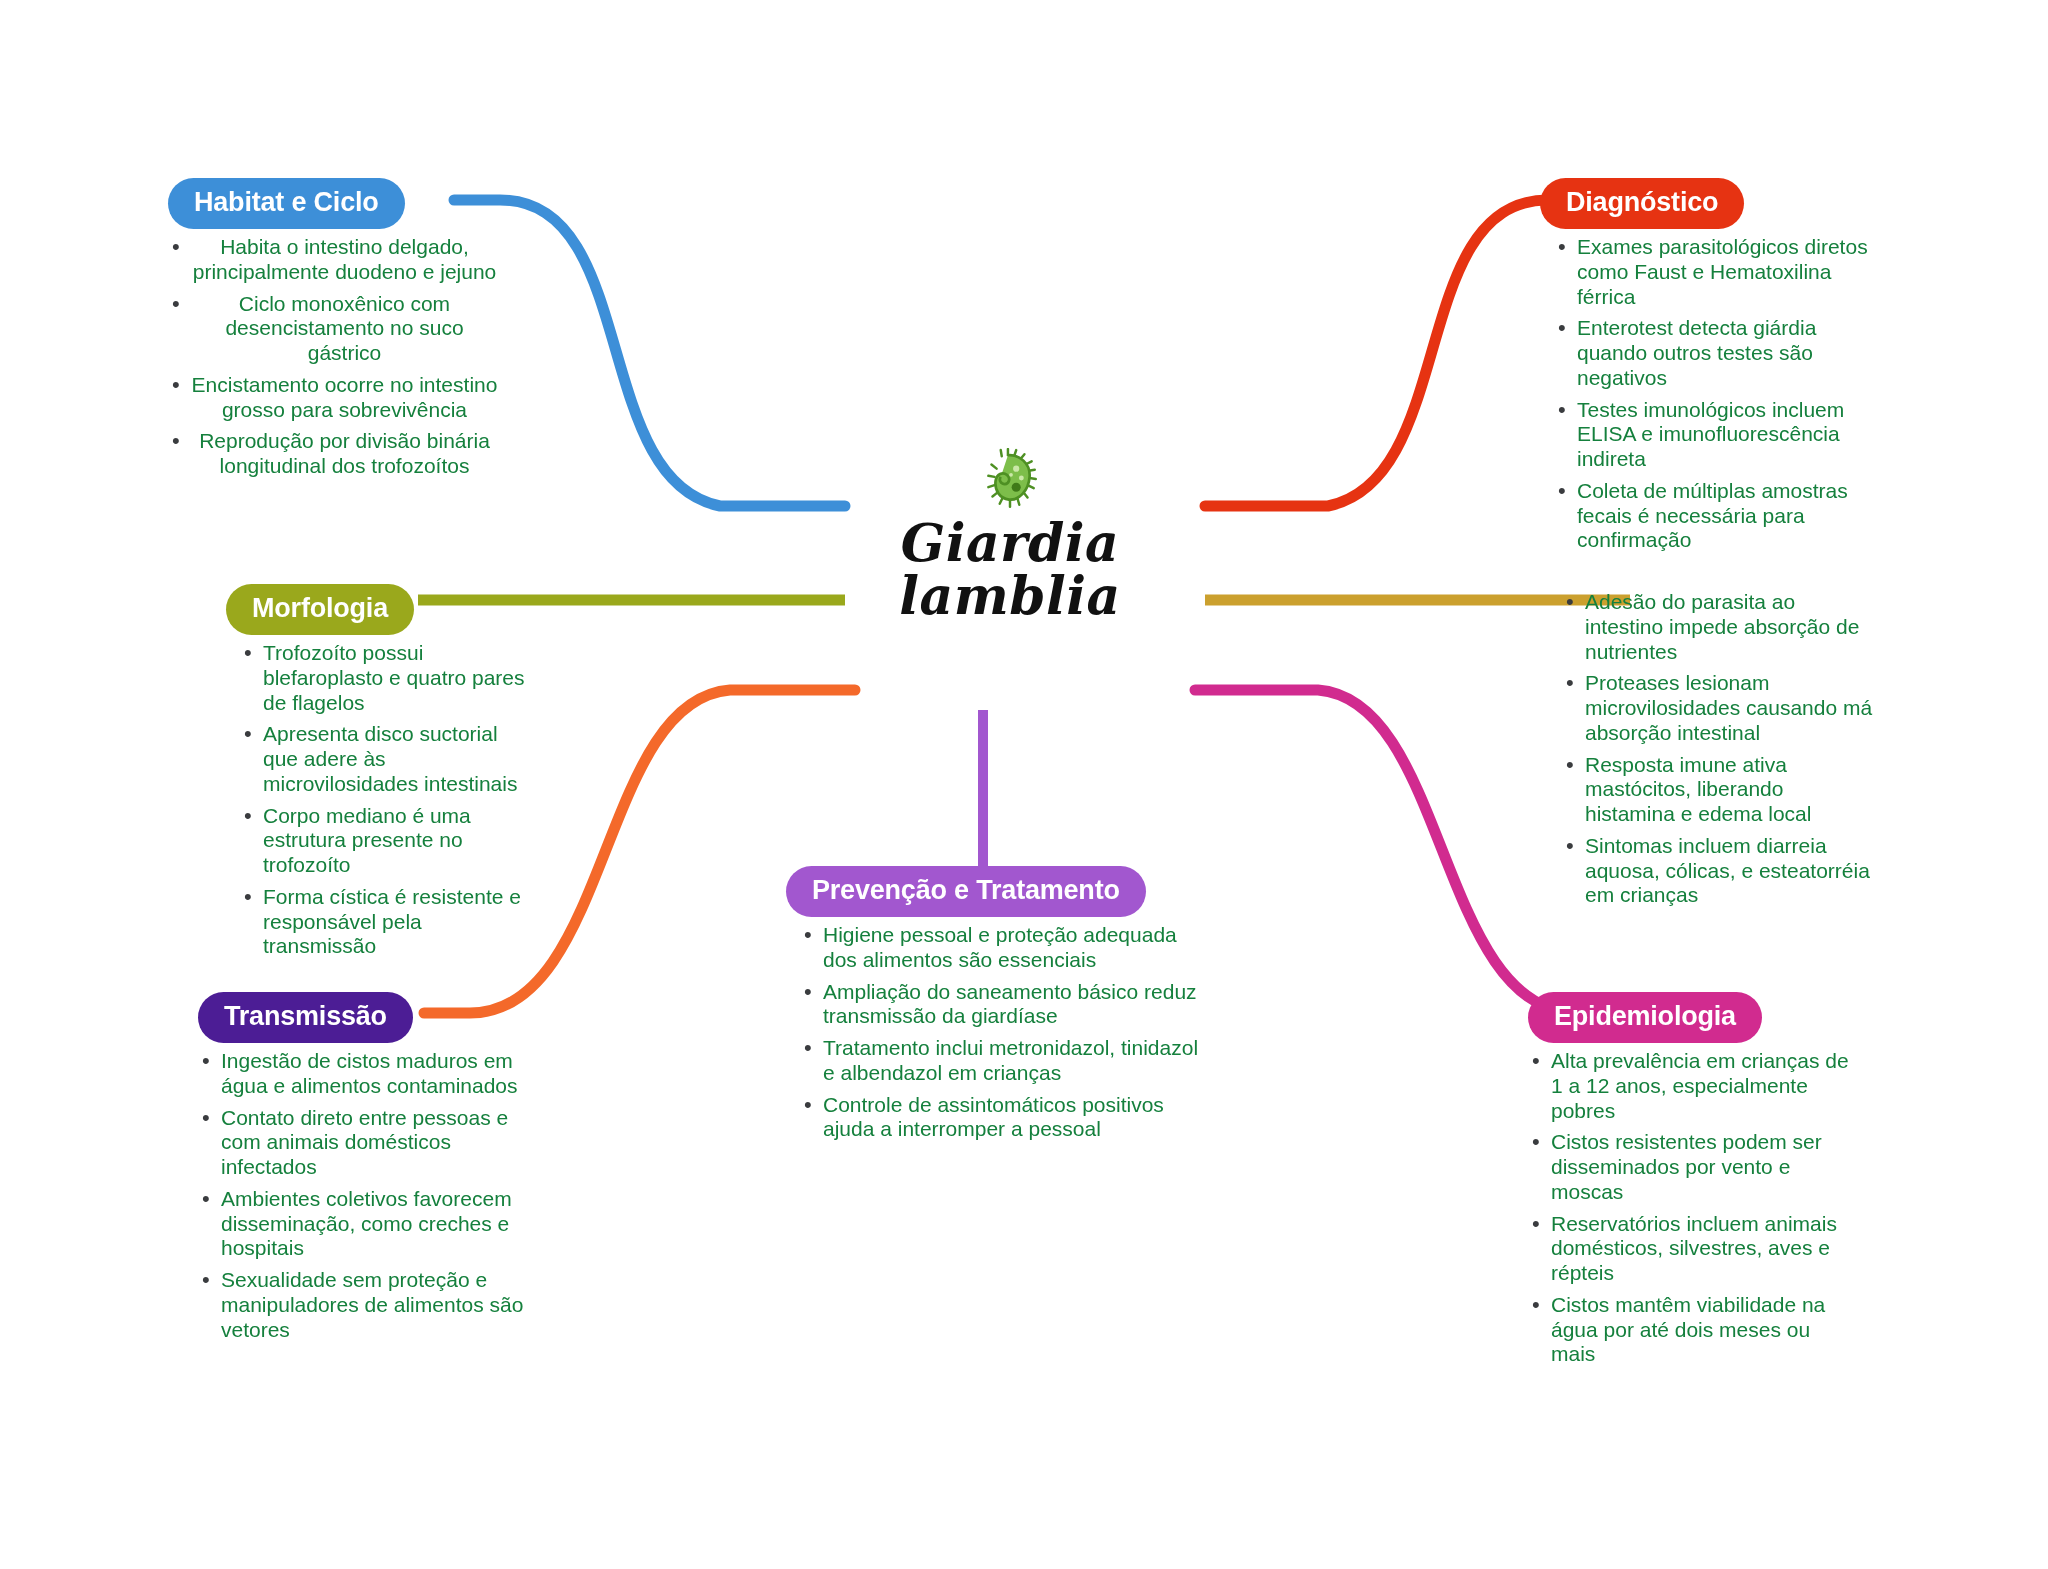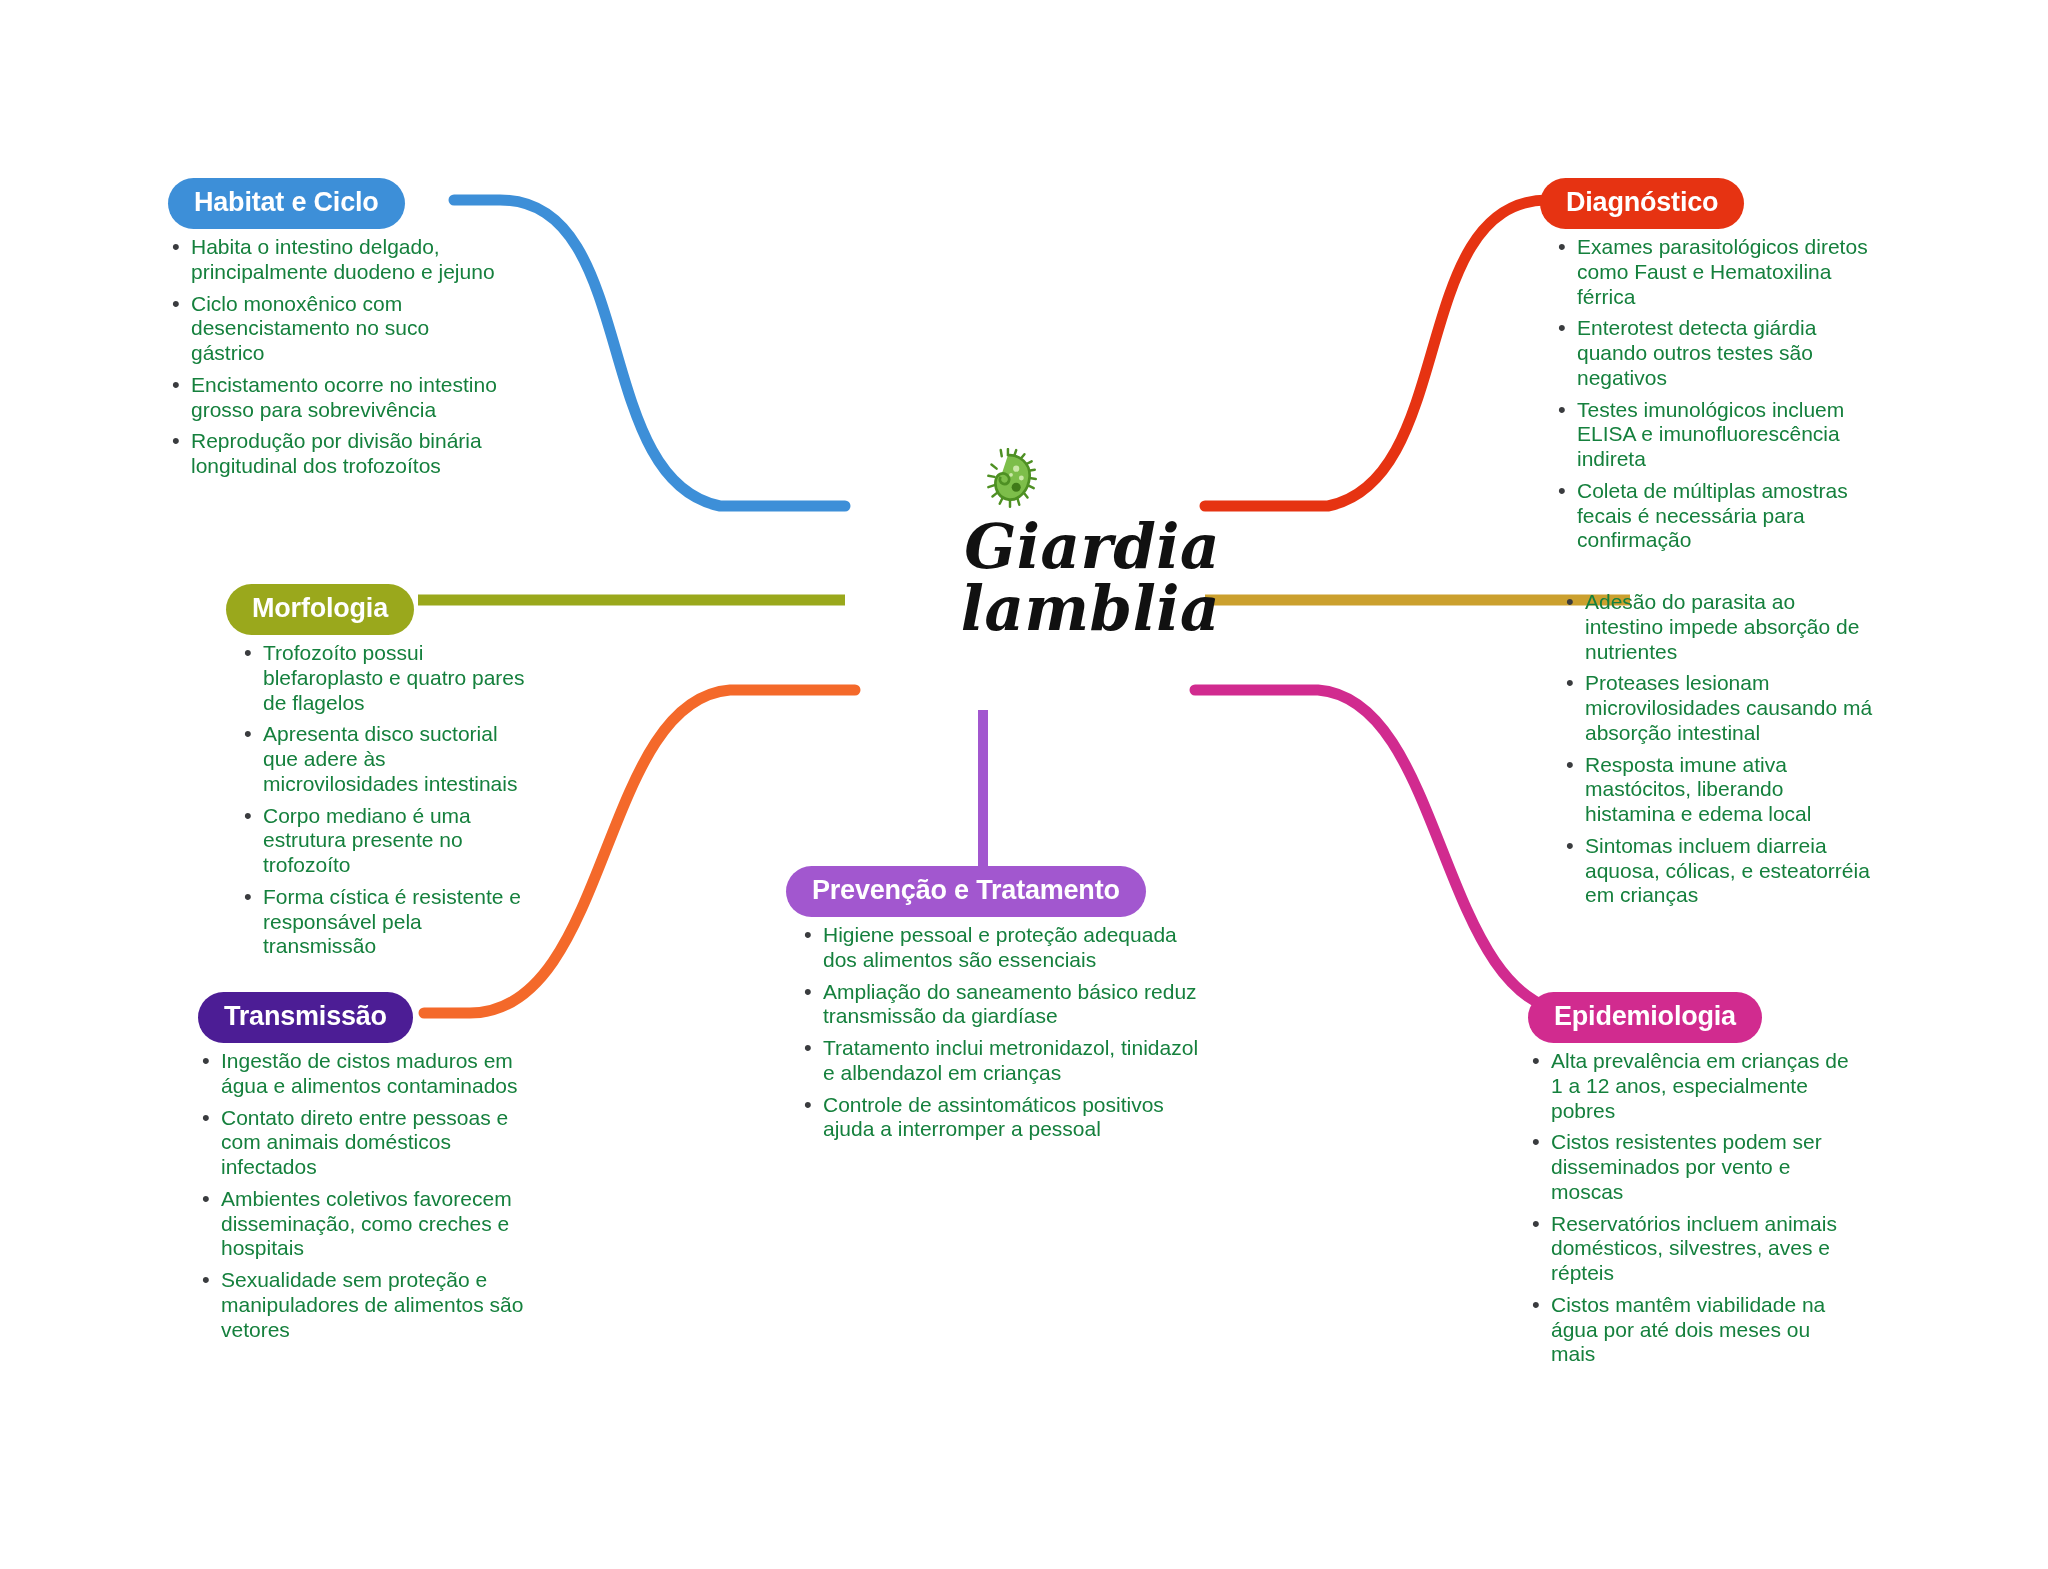--- a/index.html
+++ b/index.html
@@ -71,21 +71,21 @@
     content: "\2022";
     position: absolute;
     left: 4px;
     top: -1px;
     color: #3a3c3f;
     font-size: 22px;
     line-height: 1.22;
   }
 
   
-  #branch-habitat     { left: 168px;  top: 178px;  width: 330px; }
+  #branch-habitat     { left: 168px;  top: 178px;  width: 330px; text-align: center; }
   #branch-morfologia  { left: 226px;  top: 584px;  width: 300px; }
   #branch-transmissao { left: 198px;  top: 992px;  width: 330px; }
   #branch-diagnostico { left: 1540px; top: 178px;  width: 330px; }
   #branch-patogenia   { left: 1548px; top: 584px;  width: 330px; }
   #branch-epidemio    { left: 1528px; top: 992px;  width: 330px; }
   #branch-prevencao   { left: 786px;  top: 866px;  width: 420px; }
 
   #branch-morfologia ul.bullets > li { margin-left: 14px; }
   #branch-patogenia  ul.bullets > li { margin-left: 14px; }
   #branch-prevencao  ul.bullets > li { margin-left: 14px; }
@@ -103,26 +103,25 @@
   #center-icon {
     display: block;
     margin: 0 auto 2px auto;
     width: 66px;
     height: 66px;
   }
   #center-title {
     font-family: "DejaVu Serif", serif;
     font-style: italic;
     font-weight: 700;
-    font-size: 61px;
+    font-size: 52px;
     line-height: 1.02;
     color: #111111;
     letter-spacing: 0.5px;
     white-space: pre-line;
-    text-align: right;
   }
 </style>
 </head>
 <body>
 
 <div id="canvas">
 
   <svg id="connectors" viewBox="0 0 2048 1569" xmlns="http://www.w3.org/2000/svg">
 
     <path d="M 454 200 L 500 200 C 640 200 590 480 720 506 L 845 506" fill="none" stroke="#3D8FD8" stroke-width="11" stroke-linecap="round"></path>

